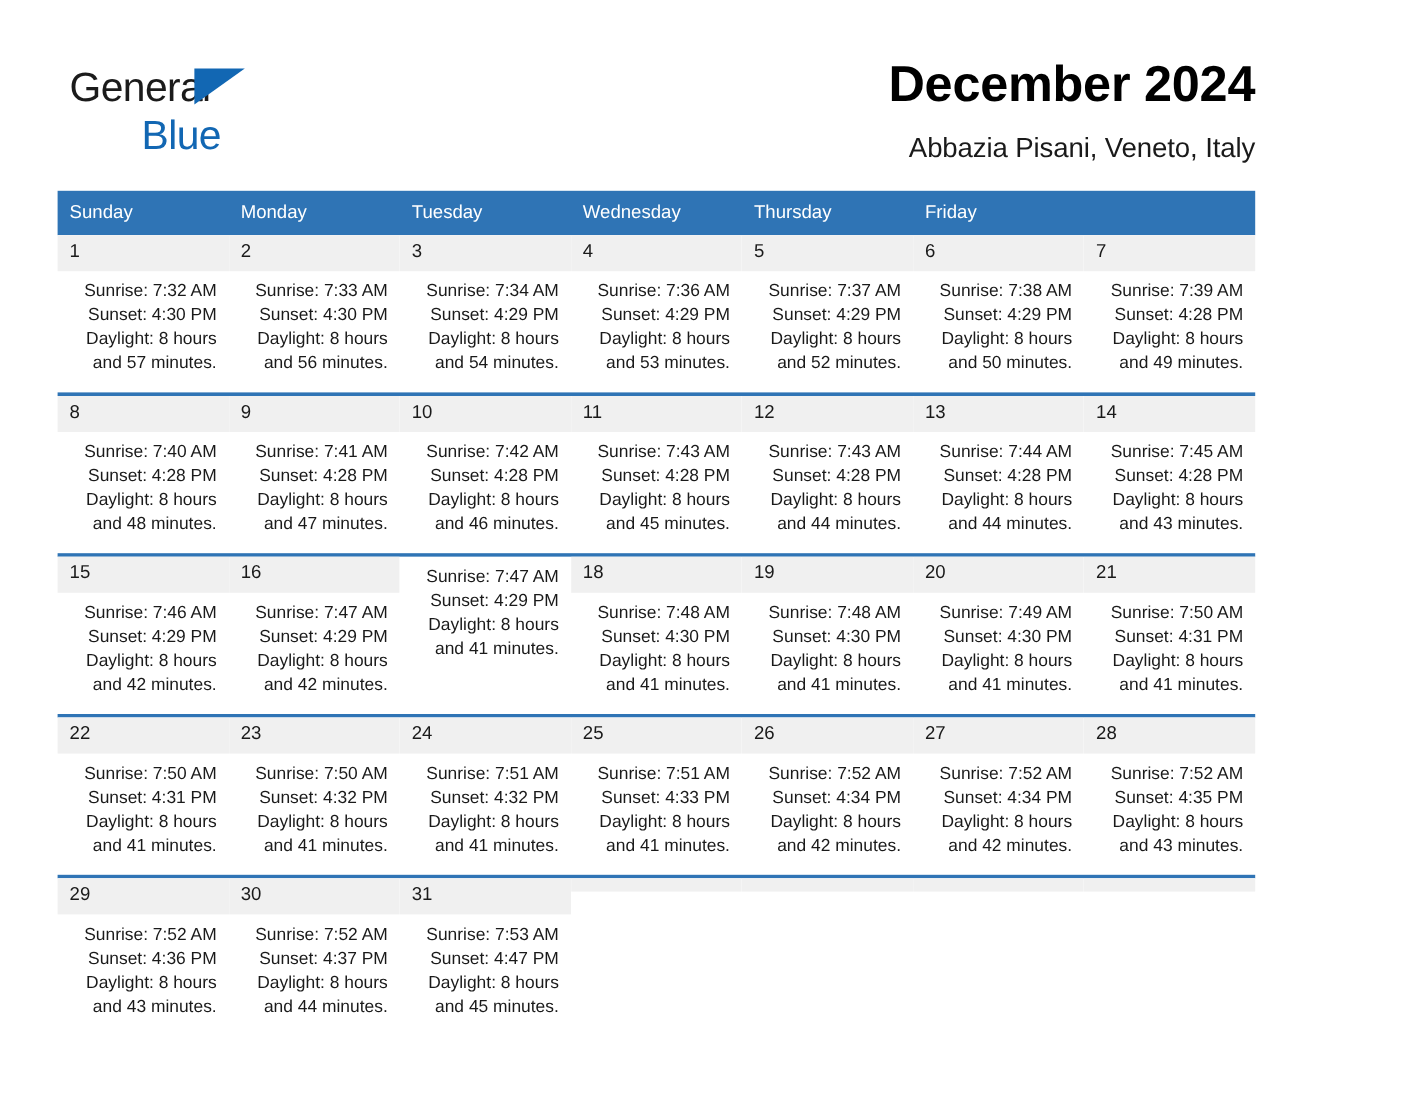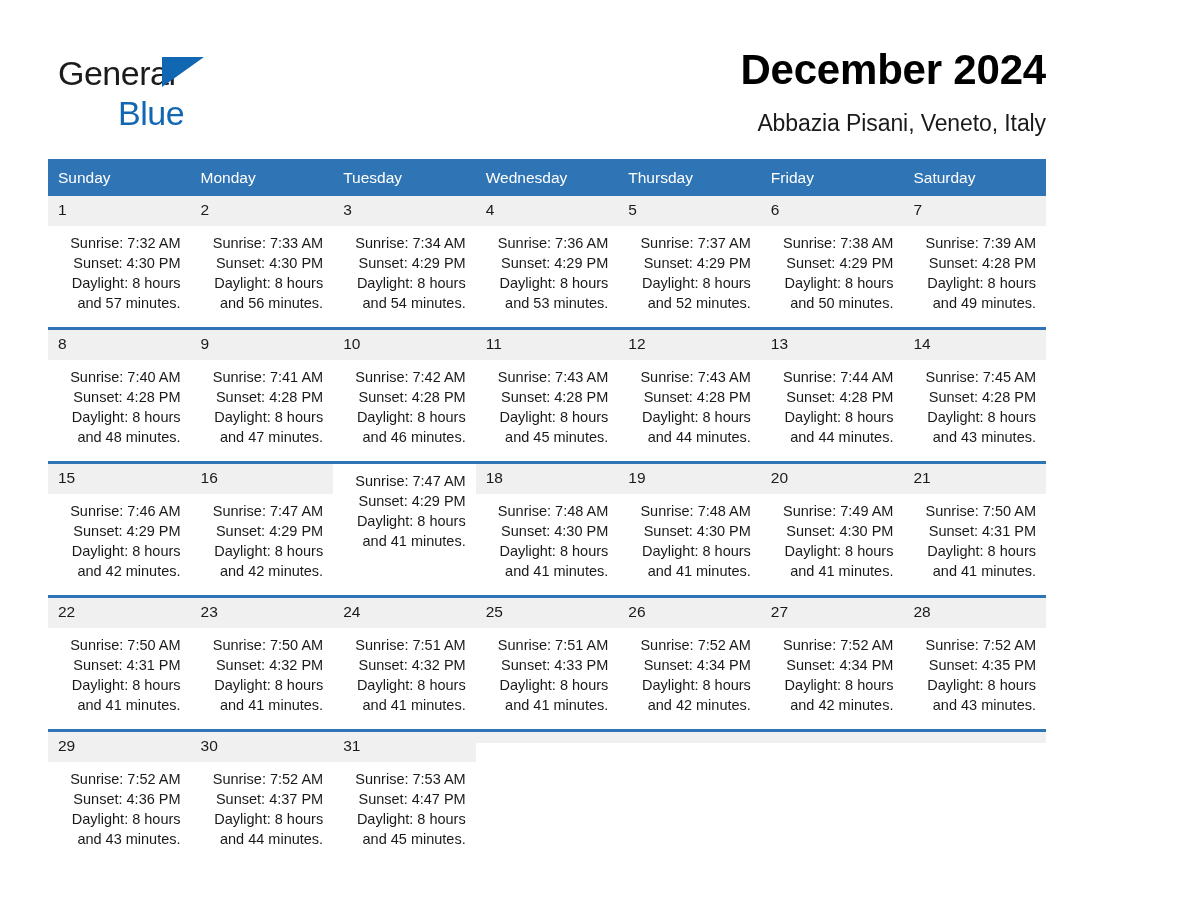--- a/index.html
+++ b/index.html
@@ -161,21 +161,20 @@
   </div>
 
   <div class="calendar">
     <div class="weekdays">
         <div class="weekday">Sunday</div>
         <div class="weekday">Monday</div>
         <div class="weekday">Tuesday</div>
         <div class="weekday">Wednesday</div>
         <div class="weekday">Thursday</div>
         <div class="weekday">Friday</div>
-        <div class="weekday">Saturday</div>
       </div>
     <div id="weeks-container">
         <div class="week first">
           <div class="day">
             <div class="day-num-band"><span class="day-num">1</span></div>
             <div class="day-body">
               <div class="day-line">Sunrise: 7:32 AM</div>
               <div class="day-line">Sunset: 4:30 PM</div>
               <div class="day-line">Daylight: 8 hours</div>
               <div class="day-line">and 57 minutes.</div>

